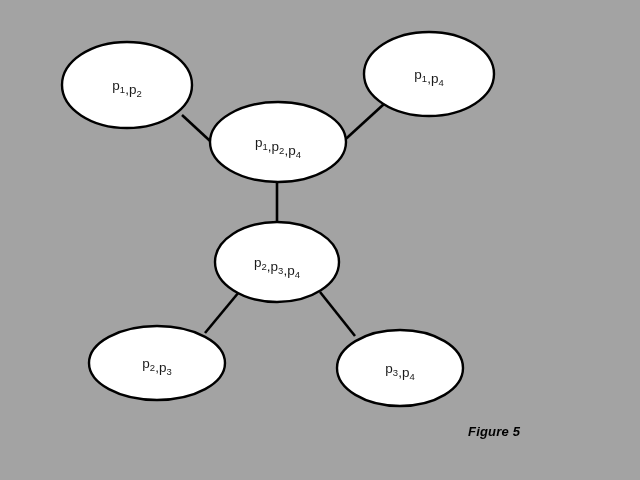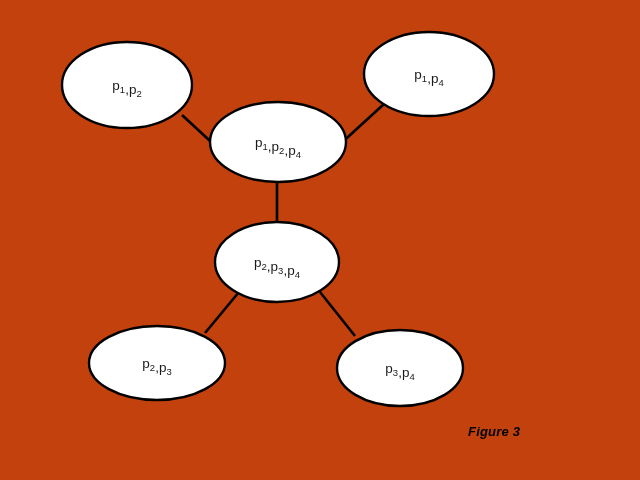--- a/index.html
+++ b/index.html
@@ -10,21 +10,21 @@
   body {
     width: 640px;
     height: 480px;
     overflow: hidden;
     font-family: "Liberation Sans", sans-serif;
   }
   #figure-canvas {
     position: relative;
     width: 640px;
     height: 480px;
-    background: #c2410c;
+    background: #a3a3a3;
   }
   #graph-svg {
     position: absolute;
     left: 0;
     top: 0;
     width: 640px;
     height: 480px;
   }
   .node-ellipse {
     fill: #ffffff;
@@ -93,15 +93,15 @@
           <ellipse class="node-ellipse" cx="157" cy="363" rx="68" ry="37"></ellipse>
           <text class="node-label" x="157" y="364"><tspan>p</tspan><tspan class="sub" dy="4">2</tspan><tspan dy="-4"></tspan><tspan>,p</tspan><tspan class="sub" dy="4">3</tspan><tspan dy="-4"></tspan></text>
         </g>
         <g>
           <ellipse class="node-ellipse" cx="400" cy="368" rx="63" ry="38"></ellipse>
           <text class="node-label" x="400" y="369"><tspan>p</tspan><tspan class="sub" dy="4">3</tspan><tspan dy="-4"></tspan><tspan>,p</tspan><tspan class="sub" dy="4">4</tspan><tspan dy="-4"></tspan></text>
         </g>
       </g>
   </svg>
 
-  <div class="figure-caption">Figure 3</div>
+  <div class="figure-caption">Figure 5</div>
 
 </div>
 
 </body></html>

